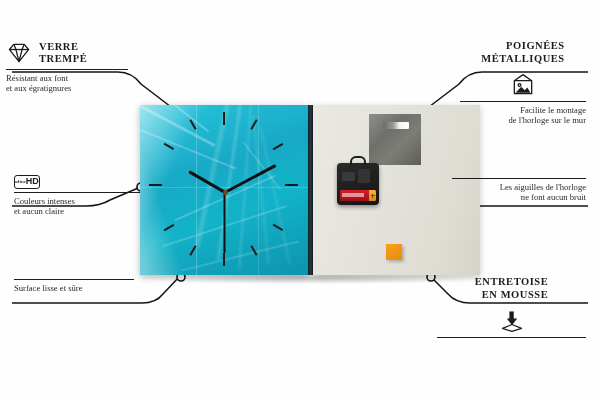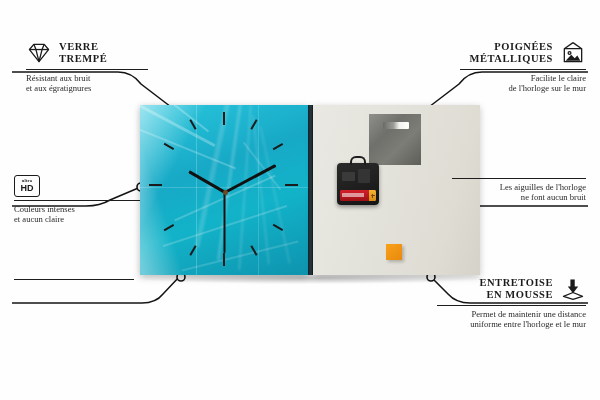--- a/index.html
+++ b/index.html
@@ -12,21 +12,21 @@
   }
   #stage { position: absolute; inset: 0; background: #fefefe; }
 
   
   #wires { position: absolute; inset: 0; width: 600px; height: 400px; }
 
   
   .feature { position: absolute; }
   .feat-head { display: flex; align-items: center; gap: 7px; }
   .feat-left .feat-head { justify-content: flex-start; }
-  .feat-right .feat-head { justify-content: flex-end; }
+  .feat-right .feat-head { justify-content: flex-end; flex-direction: column; }
   .feat-title {
     font-family: "Liberation Serif", serif;
     font-weight: bold;
     font-size: 10.5px;
     letter-spacing: .55px;
     color: #1b1b1b;
     line-height: 12.5px;
     text-transform: uppercase;
     white-space: pre-line;
   }
@@ -40,22 +40,22 @@
     color: #2a2a2a;
     margin-top: 3px;
     white-space: pre-line;
   }
   .feat-left .feat-desc { text-align: left; }
   .feat-right .feat-desc { text-align: right; }
   .ico { width: 26px; height: 26px; flex: 0 0 26px; display:block; }
 
   
   .hdbox {
-    width: 26px; height: 22px; border: 1.4px solid #1b1b1b;
-    border-radius: 3px; display: flex; flex-direction: column;
+    width: 26px; height: 14px; border: 1.4px solid #1b1b1b;
+    border-radius: 3px; display: flex; 
     align-items: center; justify-content: center; flex: 0 0 26px;
   }
   .hd-ultra { font-size: 4.4px; font-weight: bold; letter-spacing: .2px; color:#1b1b1b; line-height:4.6px;}
   .hd-main { font-size: 9px; font-weight: bold; color:#1b1b1b; line-height:9.4px; font-family:"Liberation Sans",sans-serif;}
 
   
   #product { position: absolute; left: 140px; top: 105px; width: 340px; height: 170px; }
 
   #clock-face {
     position: absolute; left: 0; top: 0; width: 168px; height: 170px;
@@ -203,70 +203,71 @@
         <div id="battery">
           <div id="battery-label"></div>
           <div id="battery-cap"></div>
           <div id="battery-plus"></div>
         </div>
       </div>
       <div id="foam"></div>
     </div>
   </div>
 
-  <div class="feature feat-left" style="left:26px; top:40px; width:120px;">
+  <div class="feature feat-left" style="left:6px; top:40px; width:120px;">
     <div class="feat-head">
       <svg class="ico" viewBox="0 0 30 26">
         <g fill="none" stroke="#1b1b1b" stroke-width="1.5" stroke-linejoin="round">
           <path d="M4 9 L9 3 L21 3 L26 9 L15 23 Z"></path>
           <path d="M4 9 L26 9"></path>
             <path d="M9 3 L11.5 9 L15 23"></path>
             <path d="M21 3 L18.5 9 L15 23"></path>
         </g>
       </svg>
       <div class="feat-title">VERRE
 TREMPÉ</div>
     </div>
     <div class="rule" style="width:122px;"></div>
-    <div class="feat-desc">Résistant aux bruit
+    <div class="feat-desc">Résistant aux font
 et aux égratignures</div>
   </div>
 
   <div class="feature feat-left" style="left:14px; top:175px; width:126px;">
     <div class="feat-head">
       <div class="hdbox">
         <span class="hd-ultra">ultra</span>
         <span class="hd-main">HD</span>
       </div>
     </div>
     <div class="rule" style="width:126px;"></div>
     <div class="feat-desc">Couleurs intenses
 et aucun claire</div>
   </div>
 
   <div class="feature feat-left" style="left:14px; top:276px; width:118px;">
     <div class="rule" style="width:120px;"></div>
+    <div class="feat-desc">Surface lisse et sûre</div>
   </div>
 
   <div class="feature feat-right" style="left:460px; top:40px; width:126px;">
     <div class="feat-head">
       <div class="feat-title" style="flex:1;">POIGNÉES
 MÉTALLIQUES</div>
       <svg class="ico" viewBox="0 0 30 26">
         <g fill="none" stroke="#1b1b1b" stroke-width="1.5" stroke-linejoin="round">
           <path d="M15 1 L5 8"></path>
             <path d="M15 1 L25 8"></path>
           <rect x="5" y="8" width="20" height="15"></rect>
           <circle cx="11" cy="13" r="1.6"></circle>
           <path d="M6.5 22 L13 15 L17 19 L20 16 L23.5 22 Z" fill="#1b1b1b" stroke="none"></path>
         </g>
       </svg>
     </div>
     <div class="rule" style="width:126px;"></div>
-    <div class="feat-desc">Facilite le claire
+    <div class="feat-desc">Facilite le montage
 de l'horloge sur le mur</div>
   </div>
 
   <div class="feature feat-right" style="left:452px; top:175px; width:134px;">
     <div class="rule" style="width:134px;"></div>
     <div class="feat-desc">Les aiguilles de l'horloge
 ne font aucun bruit</div>
   </div>
 
   <div class="feature feat-right" style="left:437px; top:276px; width:149px;">
@@ -275,17 +276,15 @@
 EN MOUSSE</div>
       <svg class="ico" viewBox="0 0 30 26">
         <g fill="#1b1b1b">
           <rect x="12" y="2" width="5" height="9"></rect>
           <path d="M9 10 L21 10 L15 18 Z"></path>
           <path d="M15 17 L26 21.5 L15 25 L4 21.5 Z" fill="none" stroke="#1b1b1b" stroke-width="1.4" stroke-linejoin="round"></path>
         </g>
       </svg>
     </div>
     <div class="rule" style="width:149px;"></div>
-    <div class="feat-desc">Permet de maintenir une distance
-uniforme entre l'horloge et le mur</div>
   </div>
 
 </div>
 
 </body></html>

